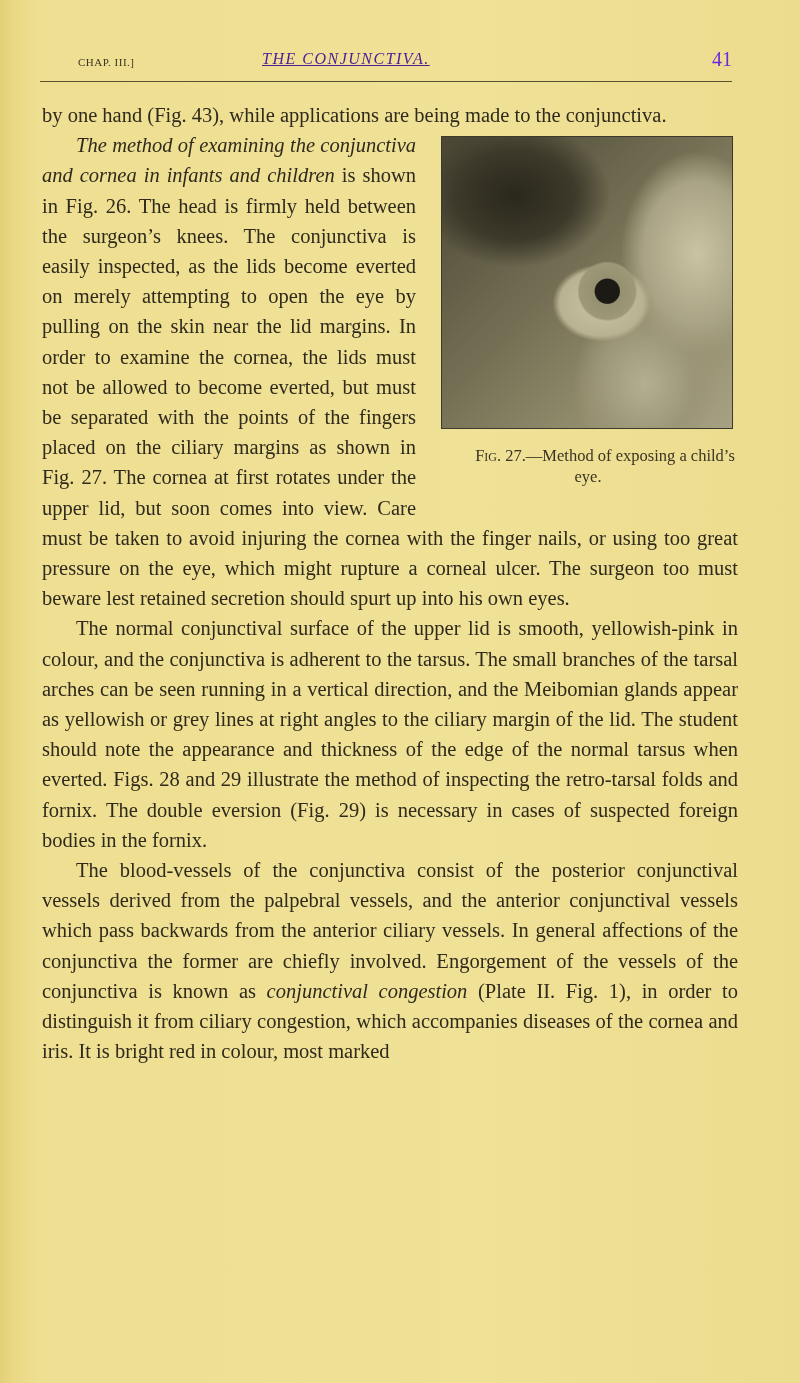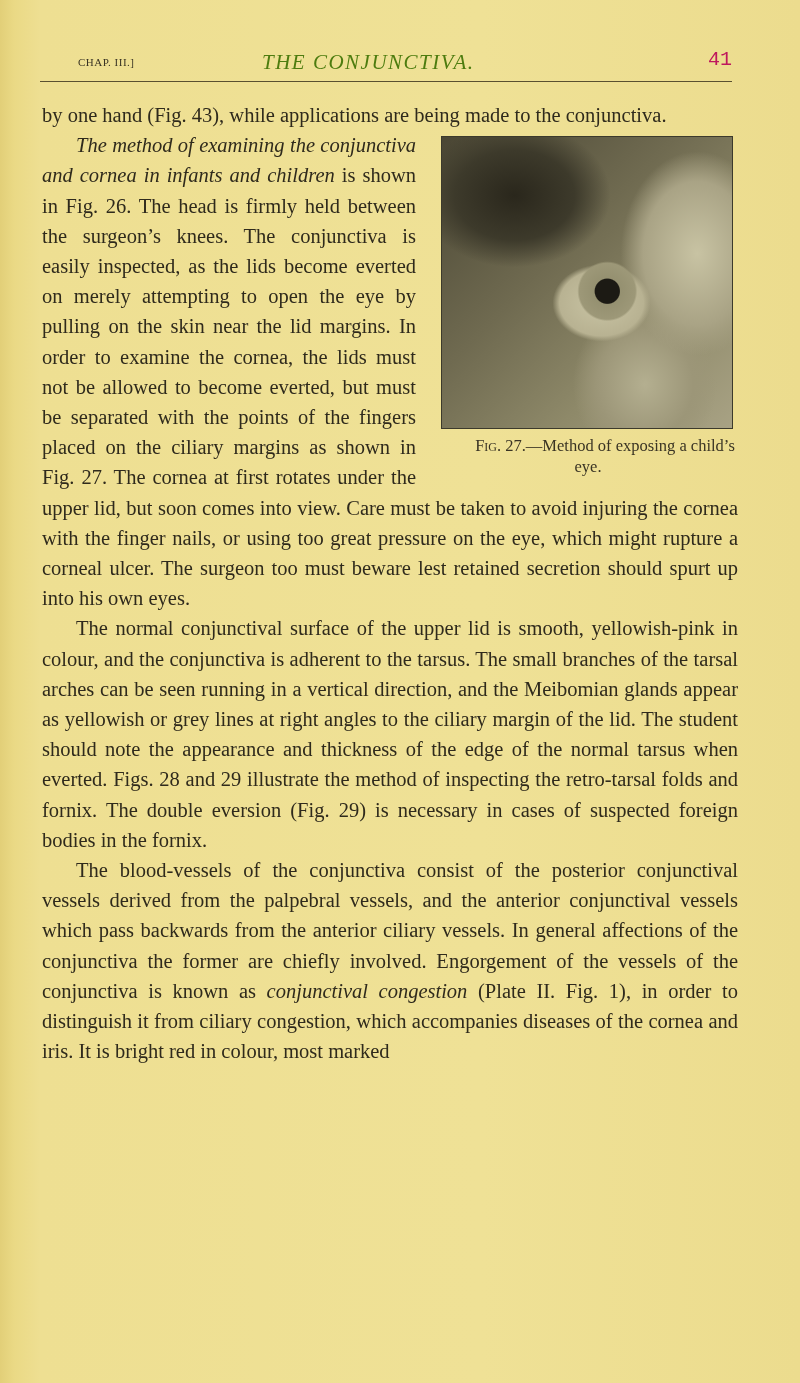--- a/index.html
+++ b/index.html
@@ -18,25 +18,25 @@
     position: absolute; left: 40px; top: 44px; width: 692px; height: 30px;
   }
   .rh-chap {
     position: absolute; left: 2px; top: 12px;
     font-family: "Liberation Serif", serif; font-size: 11px;
     font-variant: small-caps; letter-spacing: 0.5px; color: #3a3424; margin-left: 36px;
   }
   .rh-title {
     position: absolute; left: 222px; top: 6px;
     font-family: "Liberation Serif", serif; font-style: italic;
-    font-size: 21px; letter-spacing: 1.5px; color: #4d7c0f;
+    font-size: 16px; letter-spacing: 1.5px; color: #4c1d95; text-decoration: underline;
   }
   .rh-page {
     position: absolute; right: 0px; top: 4px;
-    font-family: Liberation Mono, monospace; font-size: 20px; color: #be185d;
+    font-family: Liberation Serif, serif; font-size: 20px; color: #6d28d9;
   }
   .rh-rule {
     position: absolute; left: 40px; top: 81px; width: 692px; height: 0;
     border-top: 1.5px solid #5a5030;
   }
 
   .text {
     position: absolute; left: 42px; top: 100px; width: 696px;
     font-family: "Liberation Serif", serif;
     font-size: 20.5px; line-height: 30.2px;
@@ -57,21 +57,21 @@
       radial-gradient(ellipse 22px 22px at 57% 53%, #1c1a14 0%, #1c1a14 55%, transparent 60%),
       radial-gradient(ellipse 40px 40px at 57% 53%, #8e8a6a 0%, #9d9878 70%, transparent 75%),
       radial-gradient(ellipse 70px 55px at 55% 57%, #c9c4a4 0%, #b8b292 60%, transparent 70%),
       radial-gradient(ellipse 120px 90px at 25% 20%, #2a271c 0%, #3d3a2b 50%, transparent 80%),
       radial-gradient(ellipse 90px 120px at 88% 40%, #c8c3a3 0%, #a9a385 60%, transparent 85%),
       radial-gradient(ellipse 80px 90px at 70% 85%, #b4af90 0%, #9c9678 60%, transparent 90%),
       linear-gradient(135deg, #4a4634 0%, #6f6a50 40%, #8e8969 70%, #a8a284 100%);
   }
   .fig-caption {
     text-align: center; font-size: 16.5px; line-height: 21px;
-    margin-top: 6px; color: #3a3424; font-family: Liberation Serif, serif;
+    margin-top: 16px; color: #3a3424; font-family: Liberation Serif, serif;
   }
   .fig-caption .sc { font-variant: small-caps; }
 </style>
 </head>
 <body>
 
 <div class="page">
 
   <div class="running-head">
     <span class="rh-chap">CHAP. III.]</span>

